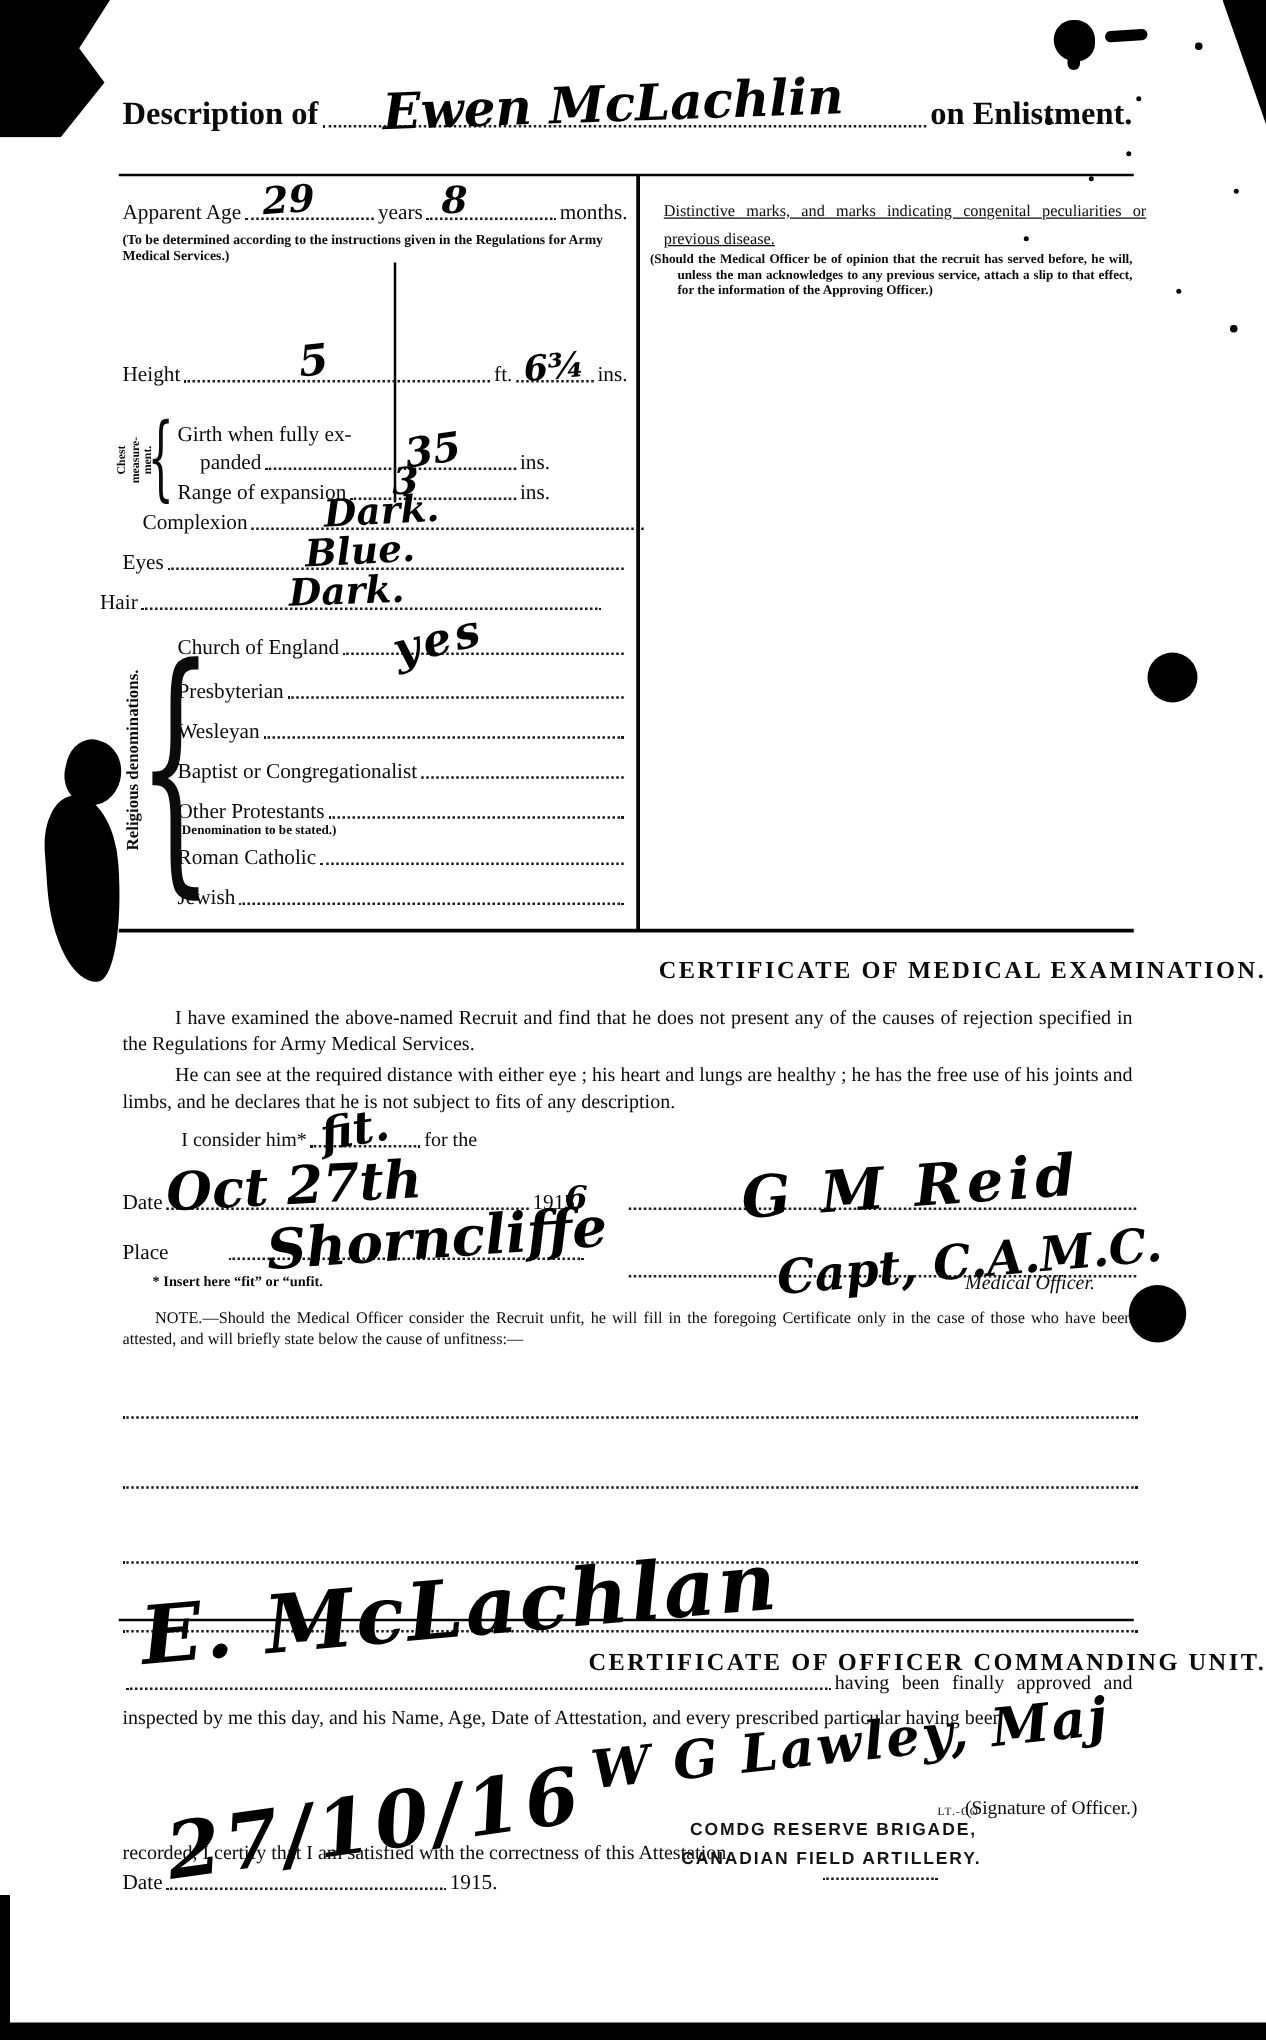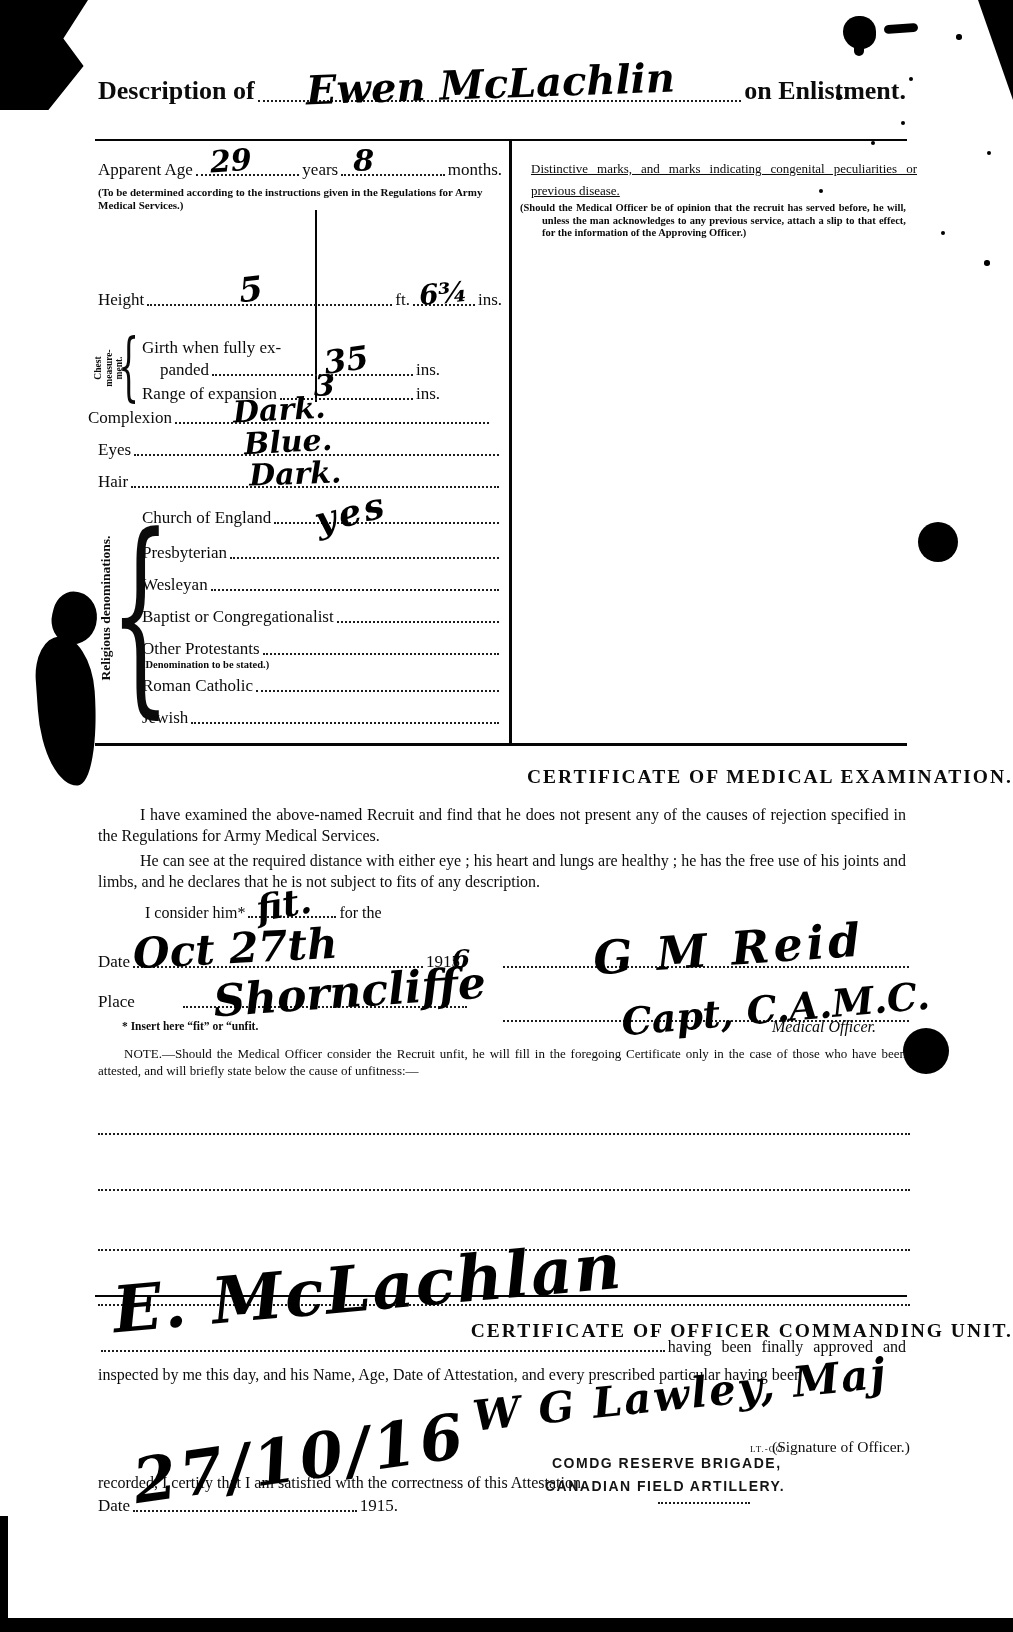--- a/index.html
+++ b/index.html
@@ -91,33 +91,33 @@
   <span class="lbl">ins.</span>
 </div>
 <div class="abs row print" style="left:142px;top:384px;width:298px;font-size:17px;">
   <span class="lbl">Range of expansion</span>
   <span class="leader">
     <span class="hw ovl" style="left:34px;bottom:-3px;font-size:30px;">3</span>
   </span>
   <span class="lbl">ins.</span>
 </div>
 
-<div class="abs row print" style="left:88px;top:408px;width:404px;font-size:17px;">
+<div class="abs row print" style="left:114px;top:408px;width:404px;font-size:17px;">
   <span class="lbl">Complexion</span>
   <span class="leader">
     <span class="hw ovl" style="left:58px;bottom:-3px;font-size:30px;transform:rotate(-3deg);">Dark.</span>
   </span>
 </div>
 <div class="abs row print" style="left:98px;top:440px;width:404px;font-size:17px;">
   <span class="lbl">Eyes</span>
   <span class="leader">
     <span class="hw ovl" style="left:110px;bottom:-3px;font-size:30px;transform:rotate(-3deg);">Blue.</span>
   </span>
 </div>
-<div class="abs row print" style="left:98px;top:472px;width:404px;font-size:17px;justify-content:center;">
+<div class="abs row print" style="left:80px;top:472px;width:404px;font-size:17px;justify-content:center;">
   <span class="lbl">Hair</span>
   <span class="leader">
     <span class="hw ovl" style="left:118px;bottom:-3px;font-size:30px;transform:rotate(-2deg);">Dark.</span>
   </span>
 </div>
 
 <div class="abs print vlabel" style="left:0px;top:600px;width:212px;height:16px;font-size:13.5px;font-weight:bold;">Religious denominations.</div>
 <span class="abs brace" style="left:110px;top:500px;font-size:212px;line-height:226px;">{</span>
 
 <div class="abs row print" style="left:142px;top:508px;width:360px;font-size:17px;">

